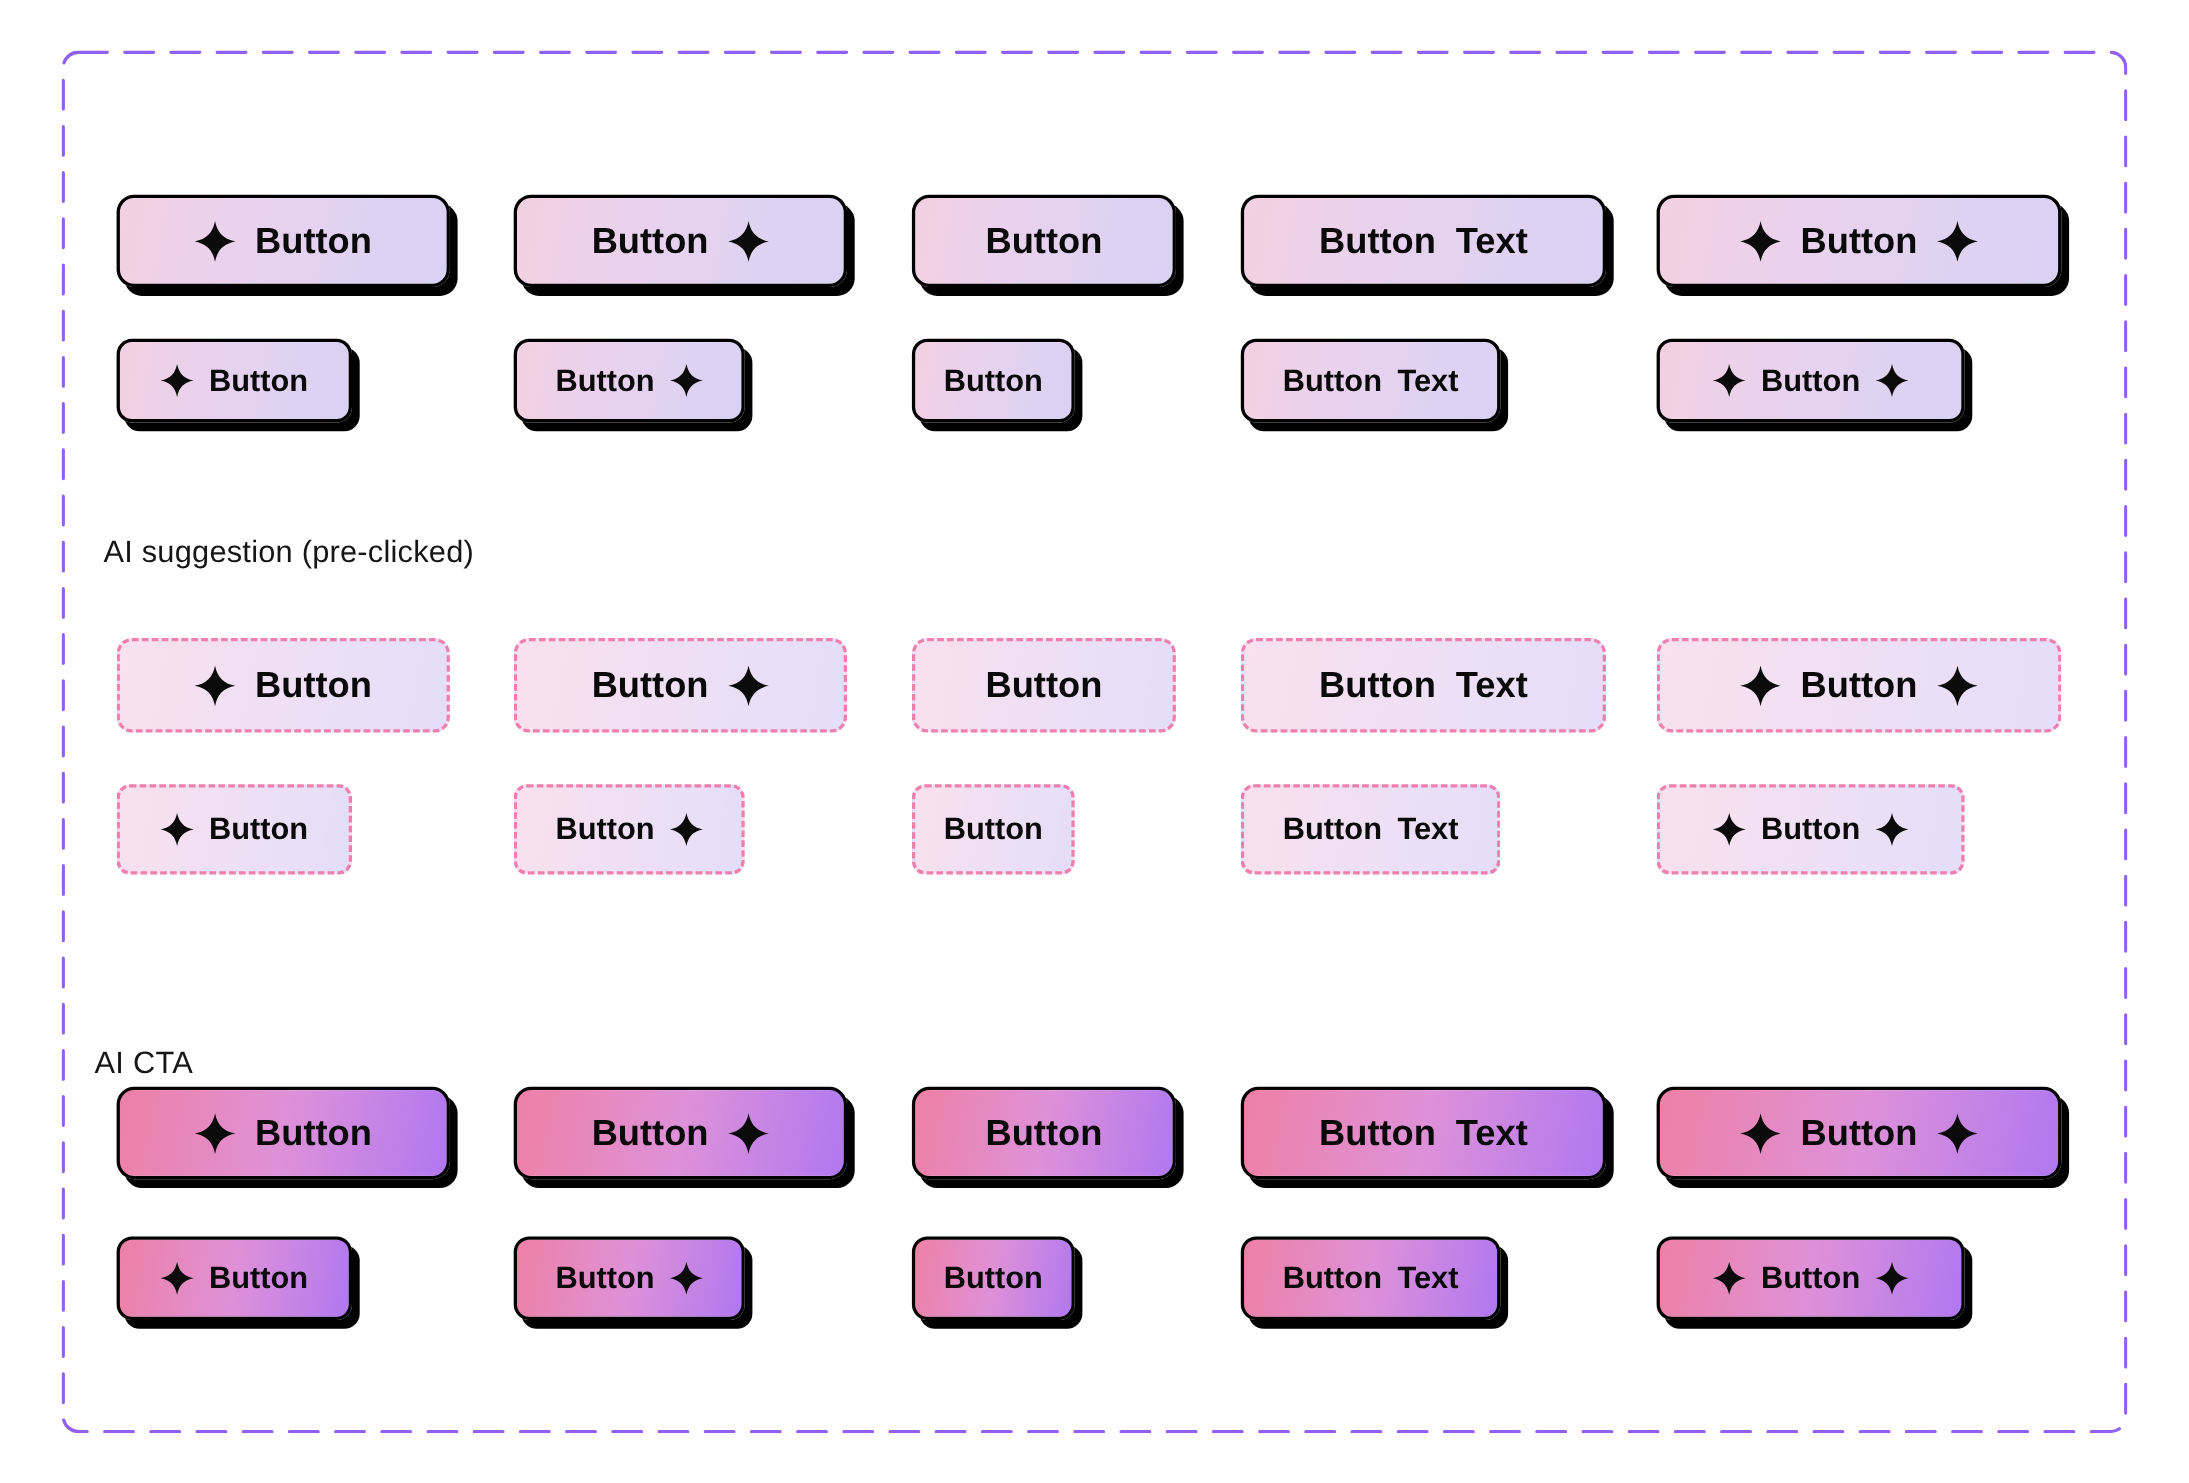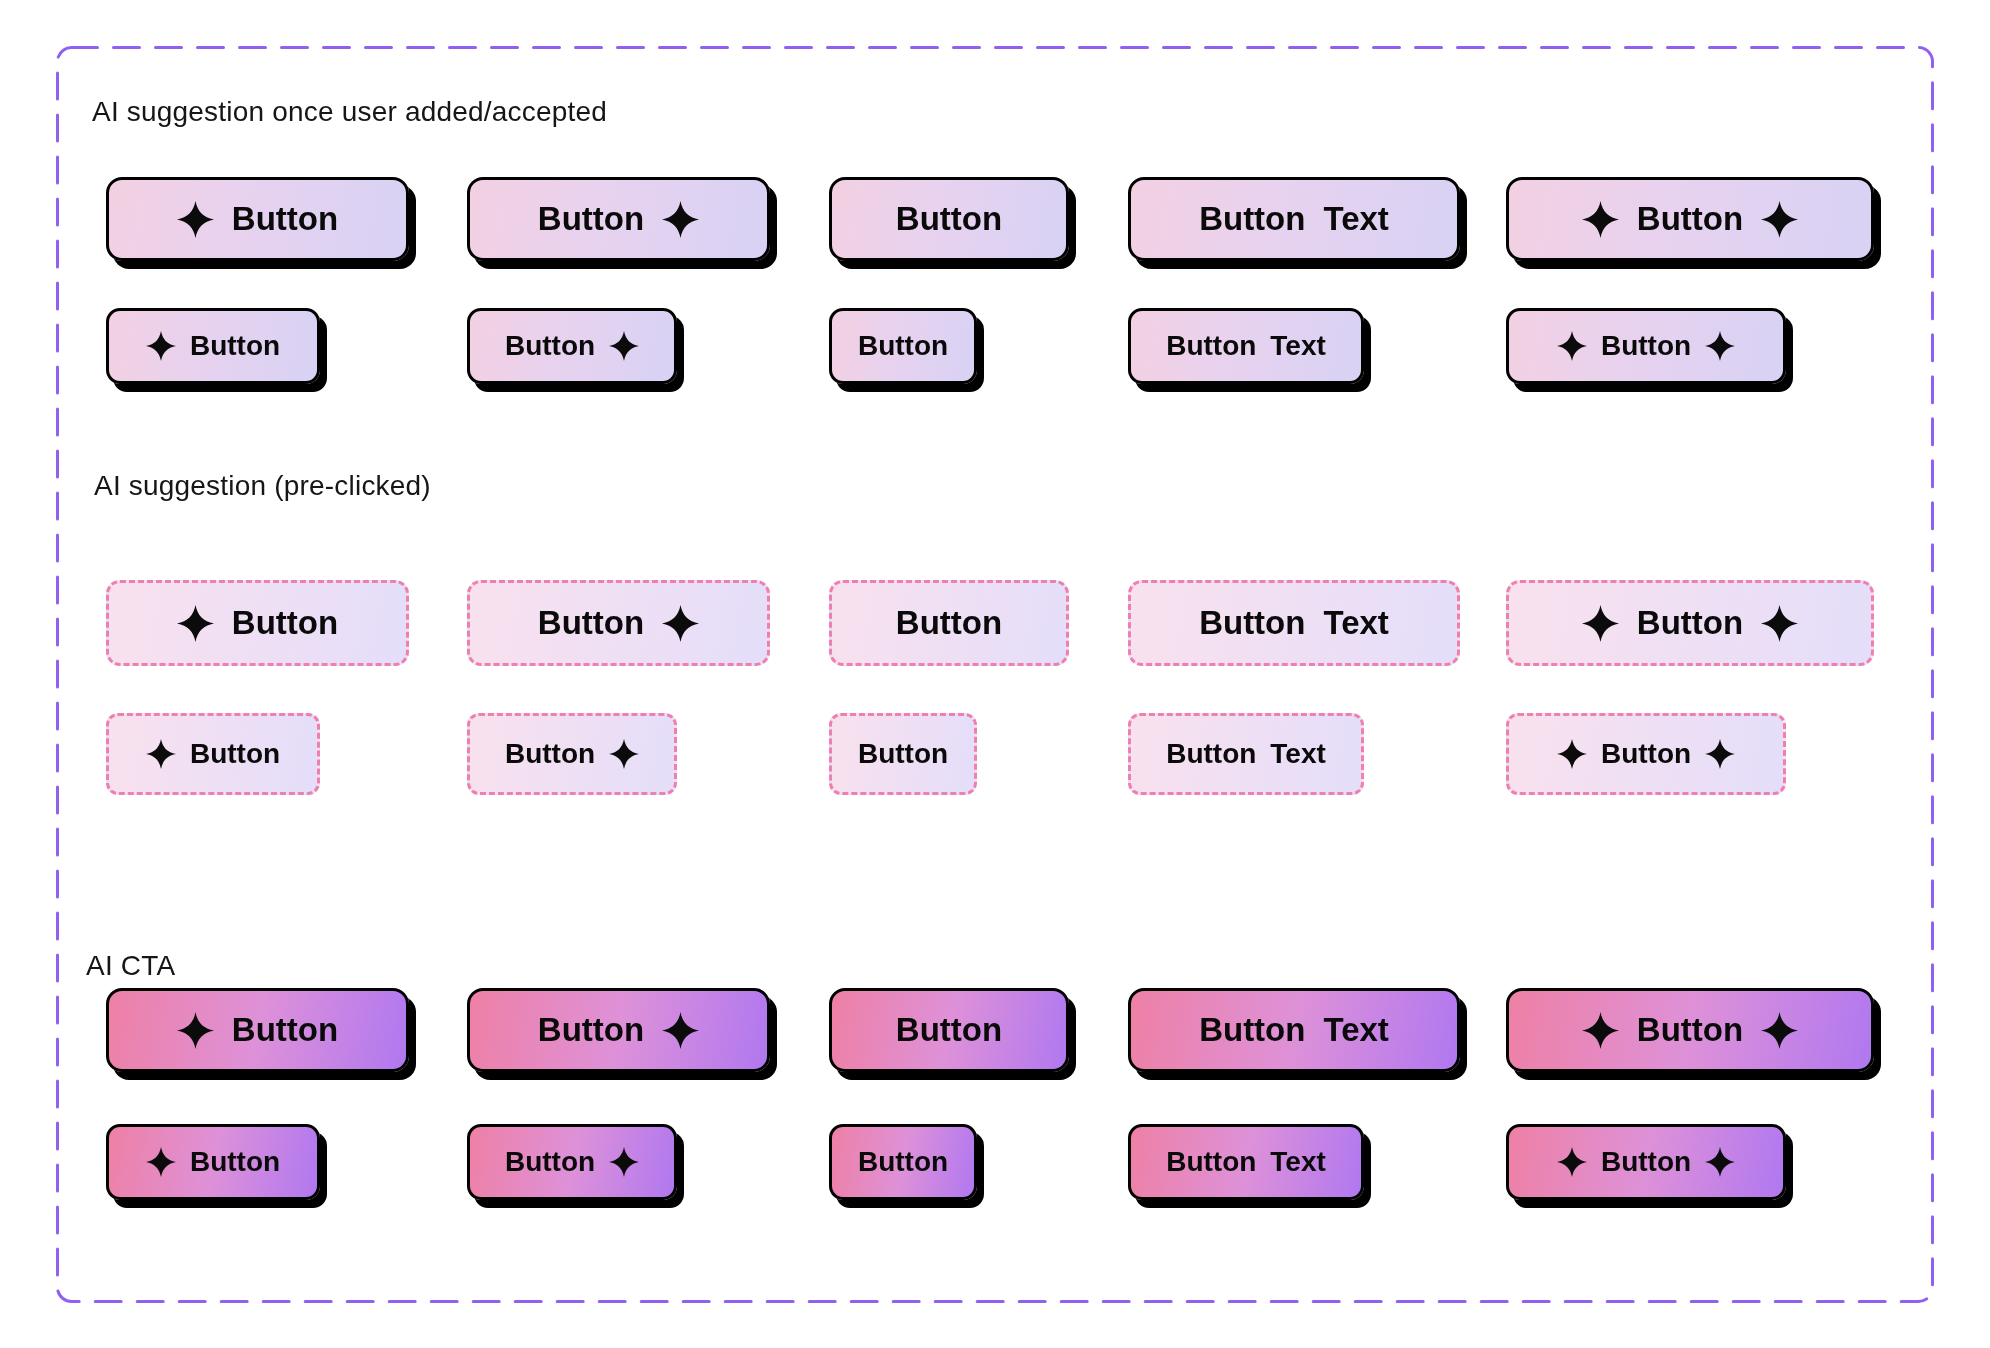--- a/index.html
+++ b/index.html
@@ -45,21 +45,20 @@
   .lbl{display:inline-block;}
 </style>
 </head>
 <body>
 
 <div class="frame">
   <svg class="frame-border" width="1878" height="1257" viewBox="0 0 1878 1257">
     <rect x="1.5" y="1.5" width="1875" height="1254" rx="14" fill="none" stroke="#9061f0" stroke-width="3" stroke-dasharray="26 16" stroke-linecap="round"></rect>
   </svg>
 
-  <h2 class="sec-title" style="left:36px;top:50px">AI suggestion once user added/accepted</h2>
 
   <button class="btn lg acc sh" style="left:50px;top:131px;width:303px">
     <svg class="spark" viewBox="0 0 24 24">
         <path d="M12 0C13.3 6.9 17.1 10.7 24 12C17.1 13.3 13.3 17.1 12 24C10.7 17.1 6.9 13.3 0 12C6.9 10.7 10.7 6.9 12 0Z"></path>
       </svg>
     <span class="lbl">Button</span>
   </button>
   <button class="btn lg acc sh" style="left:411px;top:131px;width:303px">
     <span class="lbl">Button</span>
     <svg class="spark" viewBox="0 0 24 24">
@@ -105,21 +104,21 @@
   <button class="btn sm acc sh" style="left:1450px;top:262px;width:280px">
     <svg class="spark" viewBox="0 0 24 24">
         <path d="M12 0C13.3 6.9 17.1 10.7 24 12C17.1 13.3 13.3 17.1 12 24C10.7 17.1 6.9 13.3 0 12C6.9 10.7 10.7 6.9 12 0Z"></path>
       </svg>
     <span class="lbl">Button</span>
     <svg class="spark" viewBox="0 0 24 24">
         <path d="M12 0C13.3 6.9 17.1 10.7 24 12C17.1 13.3 13.3 17.1 12 24C10.7 17.1 6.9 13.3 0 12C6.9 10.7 10.7 6.9 12 0Z"></path>
       </svg>
   </button>
 
-  <h2 class="sec-title" style="left:38px;top:424px">AI suggestion (pre-clicked)</h2>
+  <h2 class="sec-title" style="left:38px;top:440px">AI suggestion (pre-clicked)</h2>
 
   <button class="btn lg pre" style="left:50px;top:534px;width:303px">
     <svg class="spark" viewBox="0 0 24 24">
         <path d="M12 0C13.3 6.9 17.1 10.7 24 12C17.1 13.3 13.3 17.1 12 24C10.7 17.1 6.9 13.3 0 12C6.9 10.7 10.7 6.9 12 0Z"></path>
       </svg>
     <span class="lbl">Button</span>
   </button>
   <button class="btn lg pre" style="left:411px;top:534px;width:303px">
     <span class="lbl">Button</span>
     <svg class="spark" viewBox="0 0 24 24">

